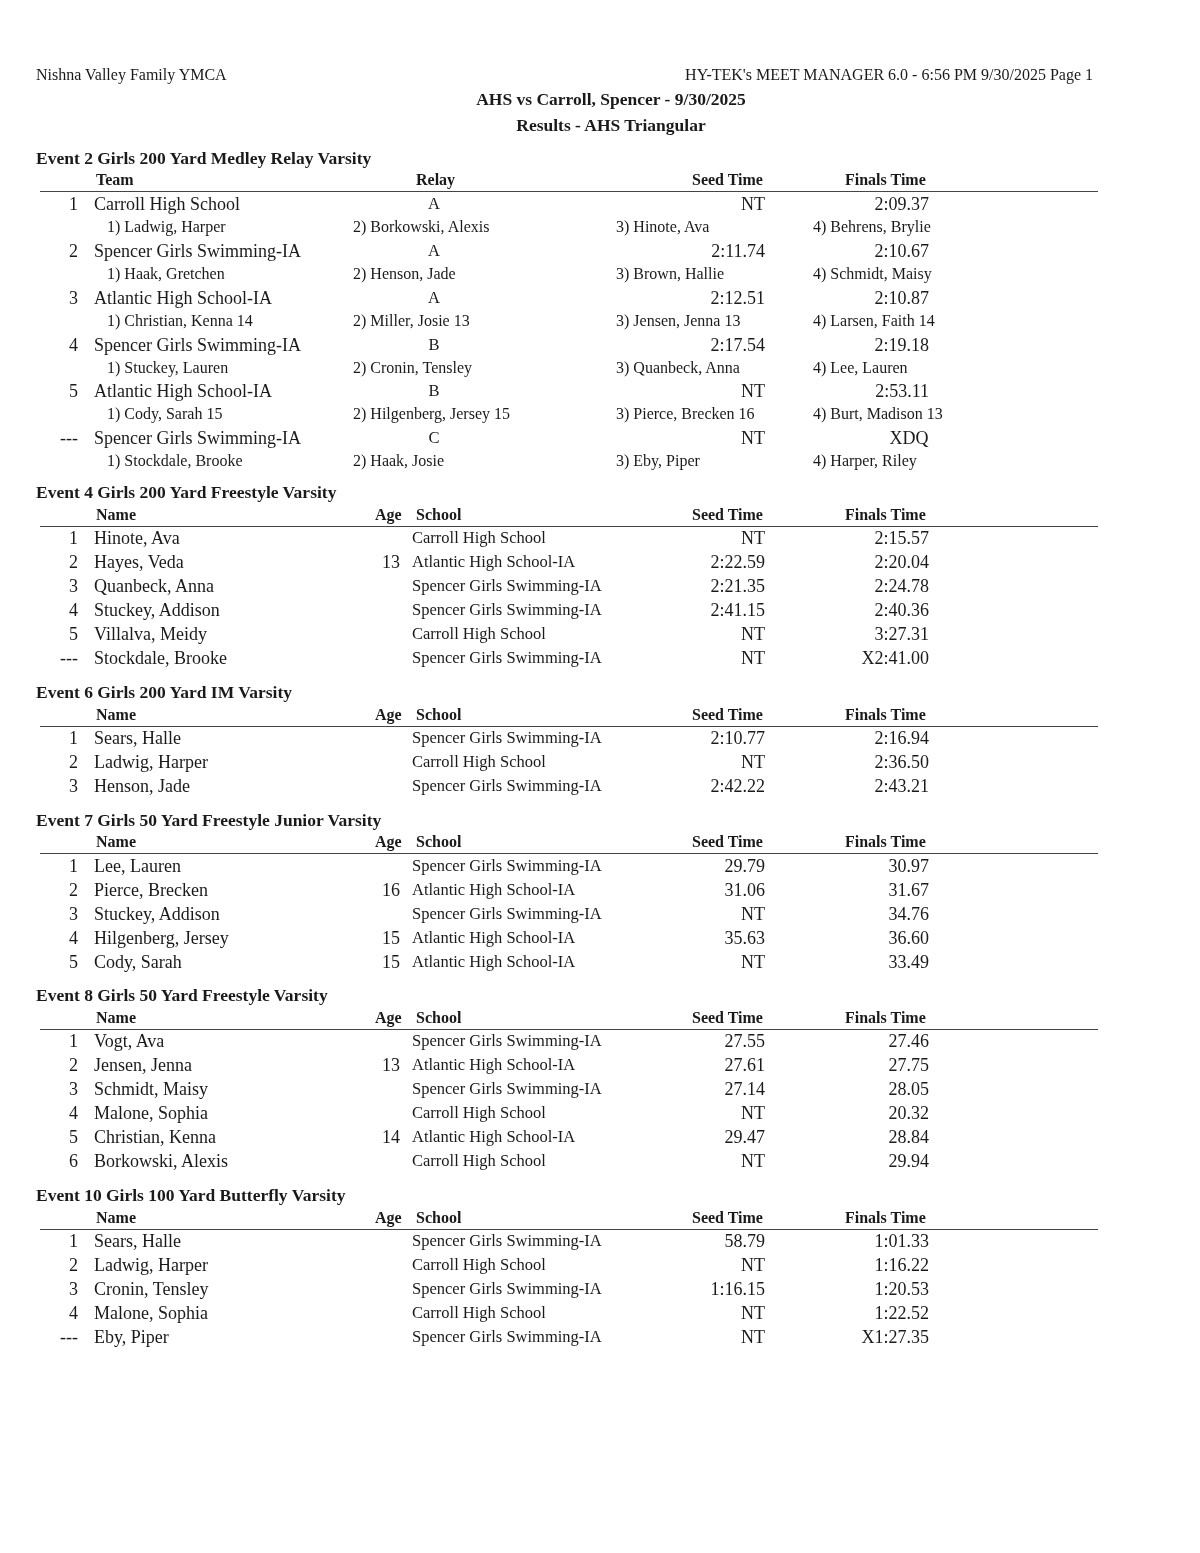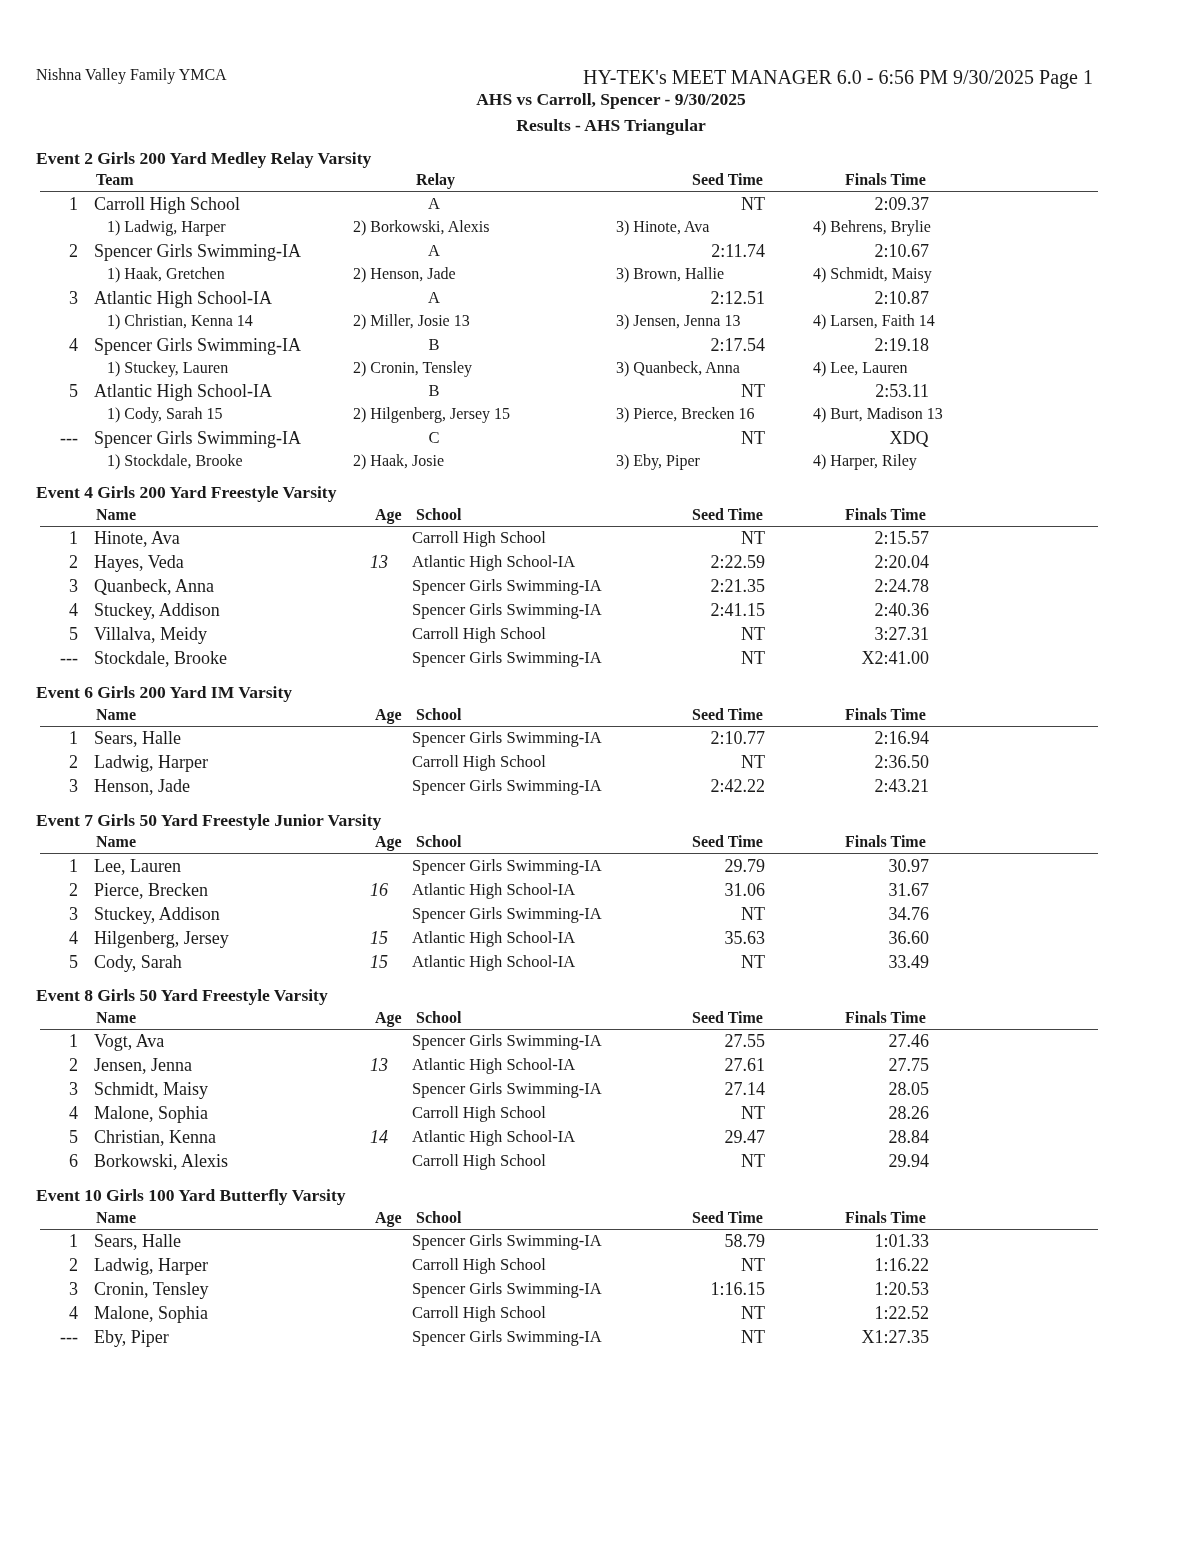--- a/index.html
+++ b/index.html
@@ -1,32 +1,32 @@
 <!DOCTYPE html>
 <html><head>
 <meta charset="utf-8">
 <style>
   html, body { margin: 0; padding: 0; background: #ffffff; }
   body { width: 1200px; height: 1553px; position: relative; overflow: hidden;
          font-family: "Liberation Serif", "DejaVu Serif", serif; color: #1a1a1a; }
   .abs { position: absolute; white-space: nowrap; }
   .hdr-left { left: 36px; top: 66px; font-size: 16px; }
-  .hdr-right { right: 107px; top: 66px; font-size: 20px; margin-left: 42px; }
+  .hdr-right { right: 107px; top: 66px; font-size: 16px; margin-left: 42px; }
   .title { left: 0; width: 1222px; text-align: center; font-weight: bold; font-size: 17.5px; }
   .event { position: absolute; left: 36px; width: 1058px; }
   .event-title { position: absolute; left: 0; top: 0; font-weight: bold; font-size: 17.5px; }
   .colhdr { position: absolute; left: 4px; width: 1058px; height: 20px; border-bottom: 1.3px solid #444; font-weight: bold; font-size: 16px; }
   .colhdr span { position: absolute; top: 0; }
   .row { position: absolute; left: 0; width: 1058px; height: 24px; font-size: 18px; }
   .row span { position: absolute; top: 0; }
   .swim { position: absolute; left: 0; width: 1058px; height: 23px; font-size: 16px; text-decoration: underline; }
   .swim span { position: absolute; top: 0; }
   .place { width: 42px; text-align: right; left: 0; }
   .name { left: 58px; }
-  .age { width: 30px; right: 2px; left: 334px; font-style: italic; }
+  .age { width: 30px; right: 2px; text-align: right; left: 334px; }
   .school { left: 376px; font-size: 16.5px; }
   .relay { left: 386px; width: 24px; text-align: center; font-size: 16.5px; }
   .seed { left: 629px; width: 100px; text-align: right; }
   .final { left: 793px; width: 100px; text-align: right; }
   .final.center { left: 843px; width: 60px; text-align: center; }
   .h-name { left: 56px; }
   .h-age { left: 335px; }
   .h-school { left: 376px; }
   .h-seed { left: 652px; }
   .h-final { left: 805px; }
@@ -311,21 +311,21 @@
     <span class="school">Spencer Girls Swimming-IA</span>
     <span class="seed">27.14</span>
     <span class="final">28.05</span>
   </div>
   <div class="row" style="top:118px;">
     <span class="place">4</span>
     <span class="name">Malone, Sophia</span>
     <span class="age"></span>
     <span class="school">Carroll High School</span>
     <span class="seed">NT</span>
-    <span class="final">28.26</span>
+    <span class="final">20.32</span>
   </div>
   <div class="row" style="top:142px;">
     <span class="place">5</span>
     <span class="name">Christian, Kenna</span>
     <span class="age">14</span>
     <span class="school">Atlantic High School-IA</span>
     <span class="seed">29.47</span>
     <span class="final">28.84</span>
   </div>
   <div class="row" style="top:166px;">

